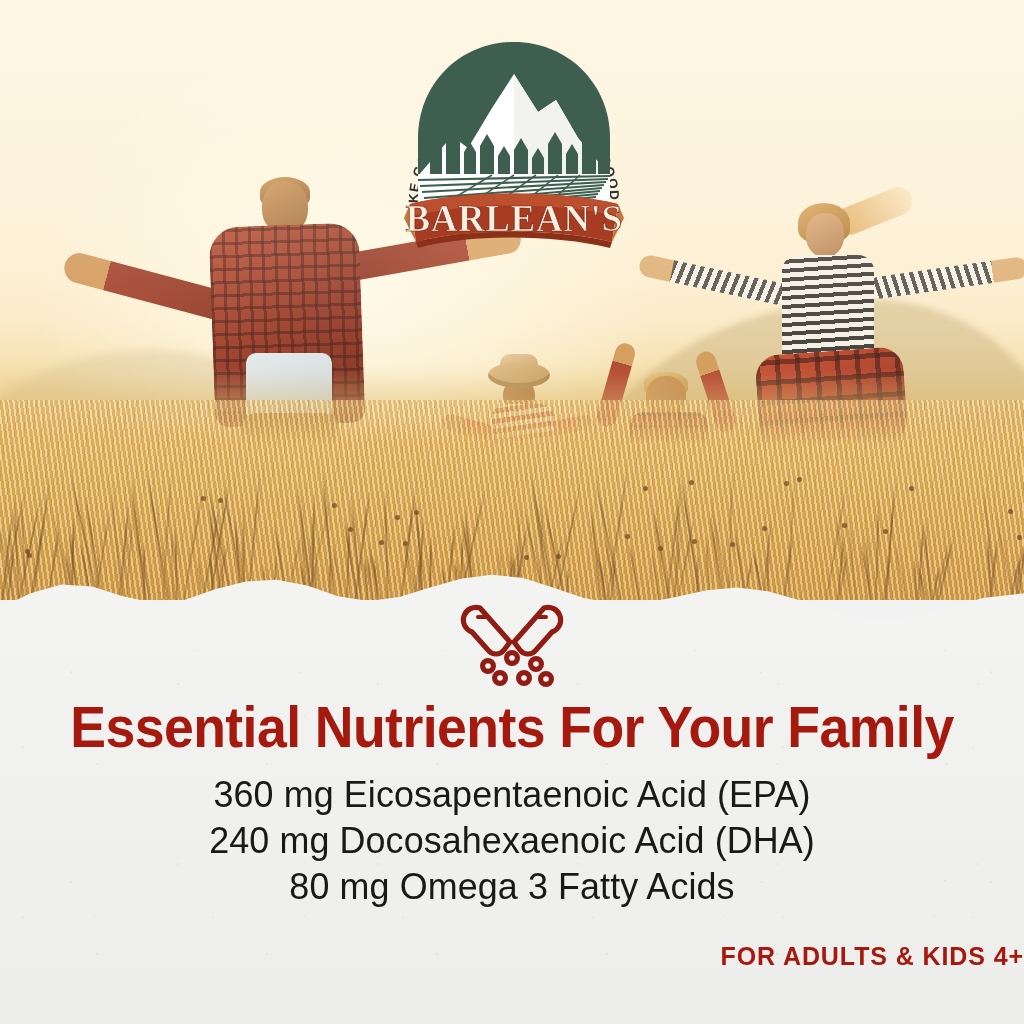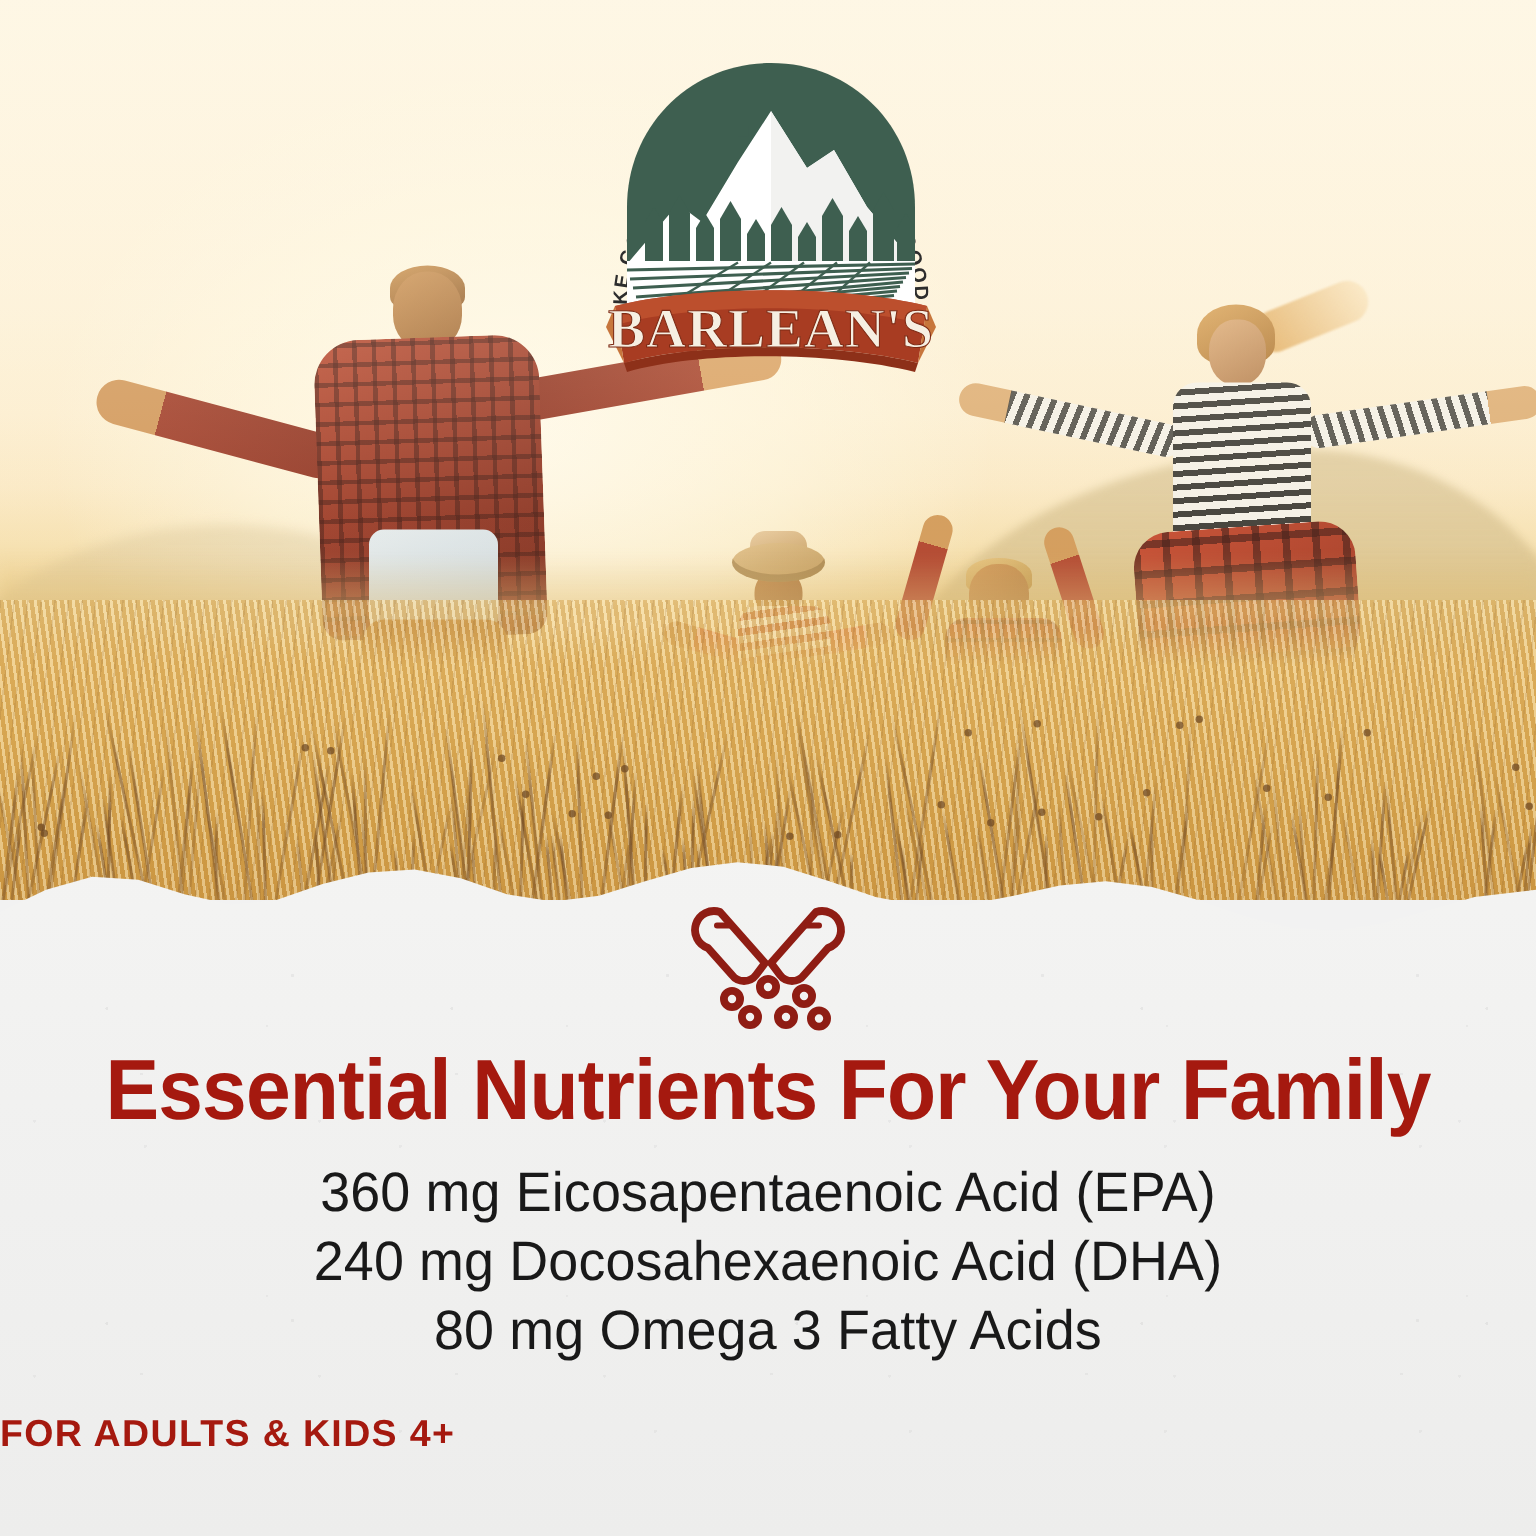--- a/index.html
+++ b/index.html
@@ -439,21 +439,21 @@
     color: #191919;
     letter-spacing: 0.1px;
     transform: scaleX(0.97);
     white-space: nowrap;
   }
 
   .footnote {
     position: absolute;
     left: 0; top: 942px;
     width: 1024px;
-    text-align: left;
+    text-align: right;
     font-family: "Liberation Sans Narrow", "Liberation Sans", sans-serif;
     font-weight: 700;
     font-size: 25px;
     letter-spacing: 0.9px;
     color: #a5190f;
     z-index: 11;
     white-space: nowrap;
   }
 </style>
 </head>

